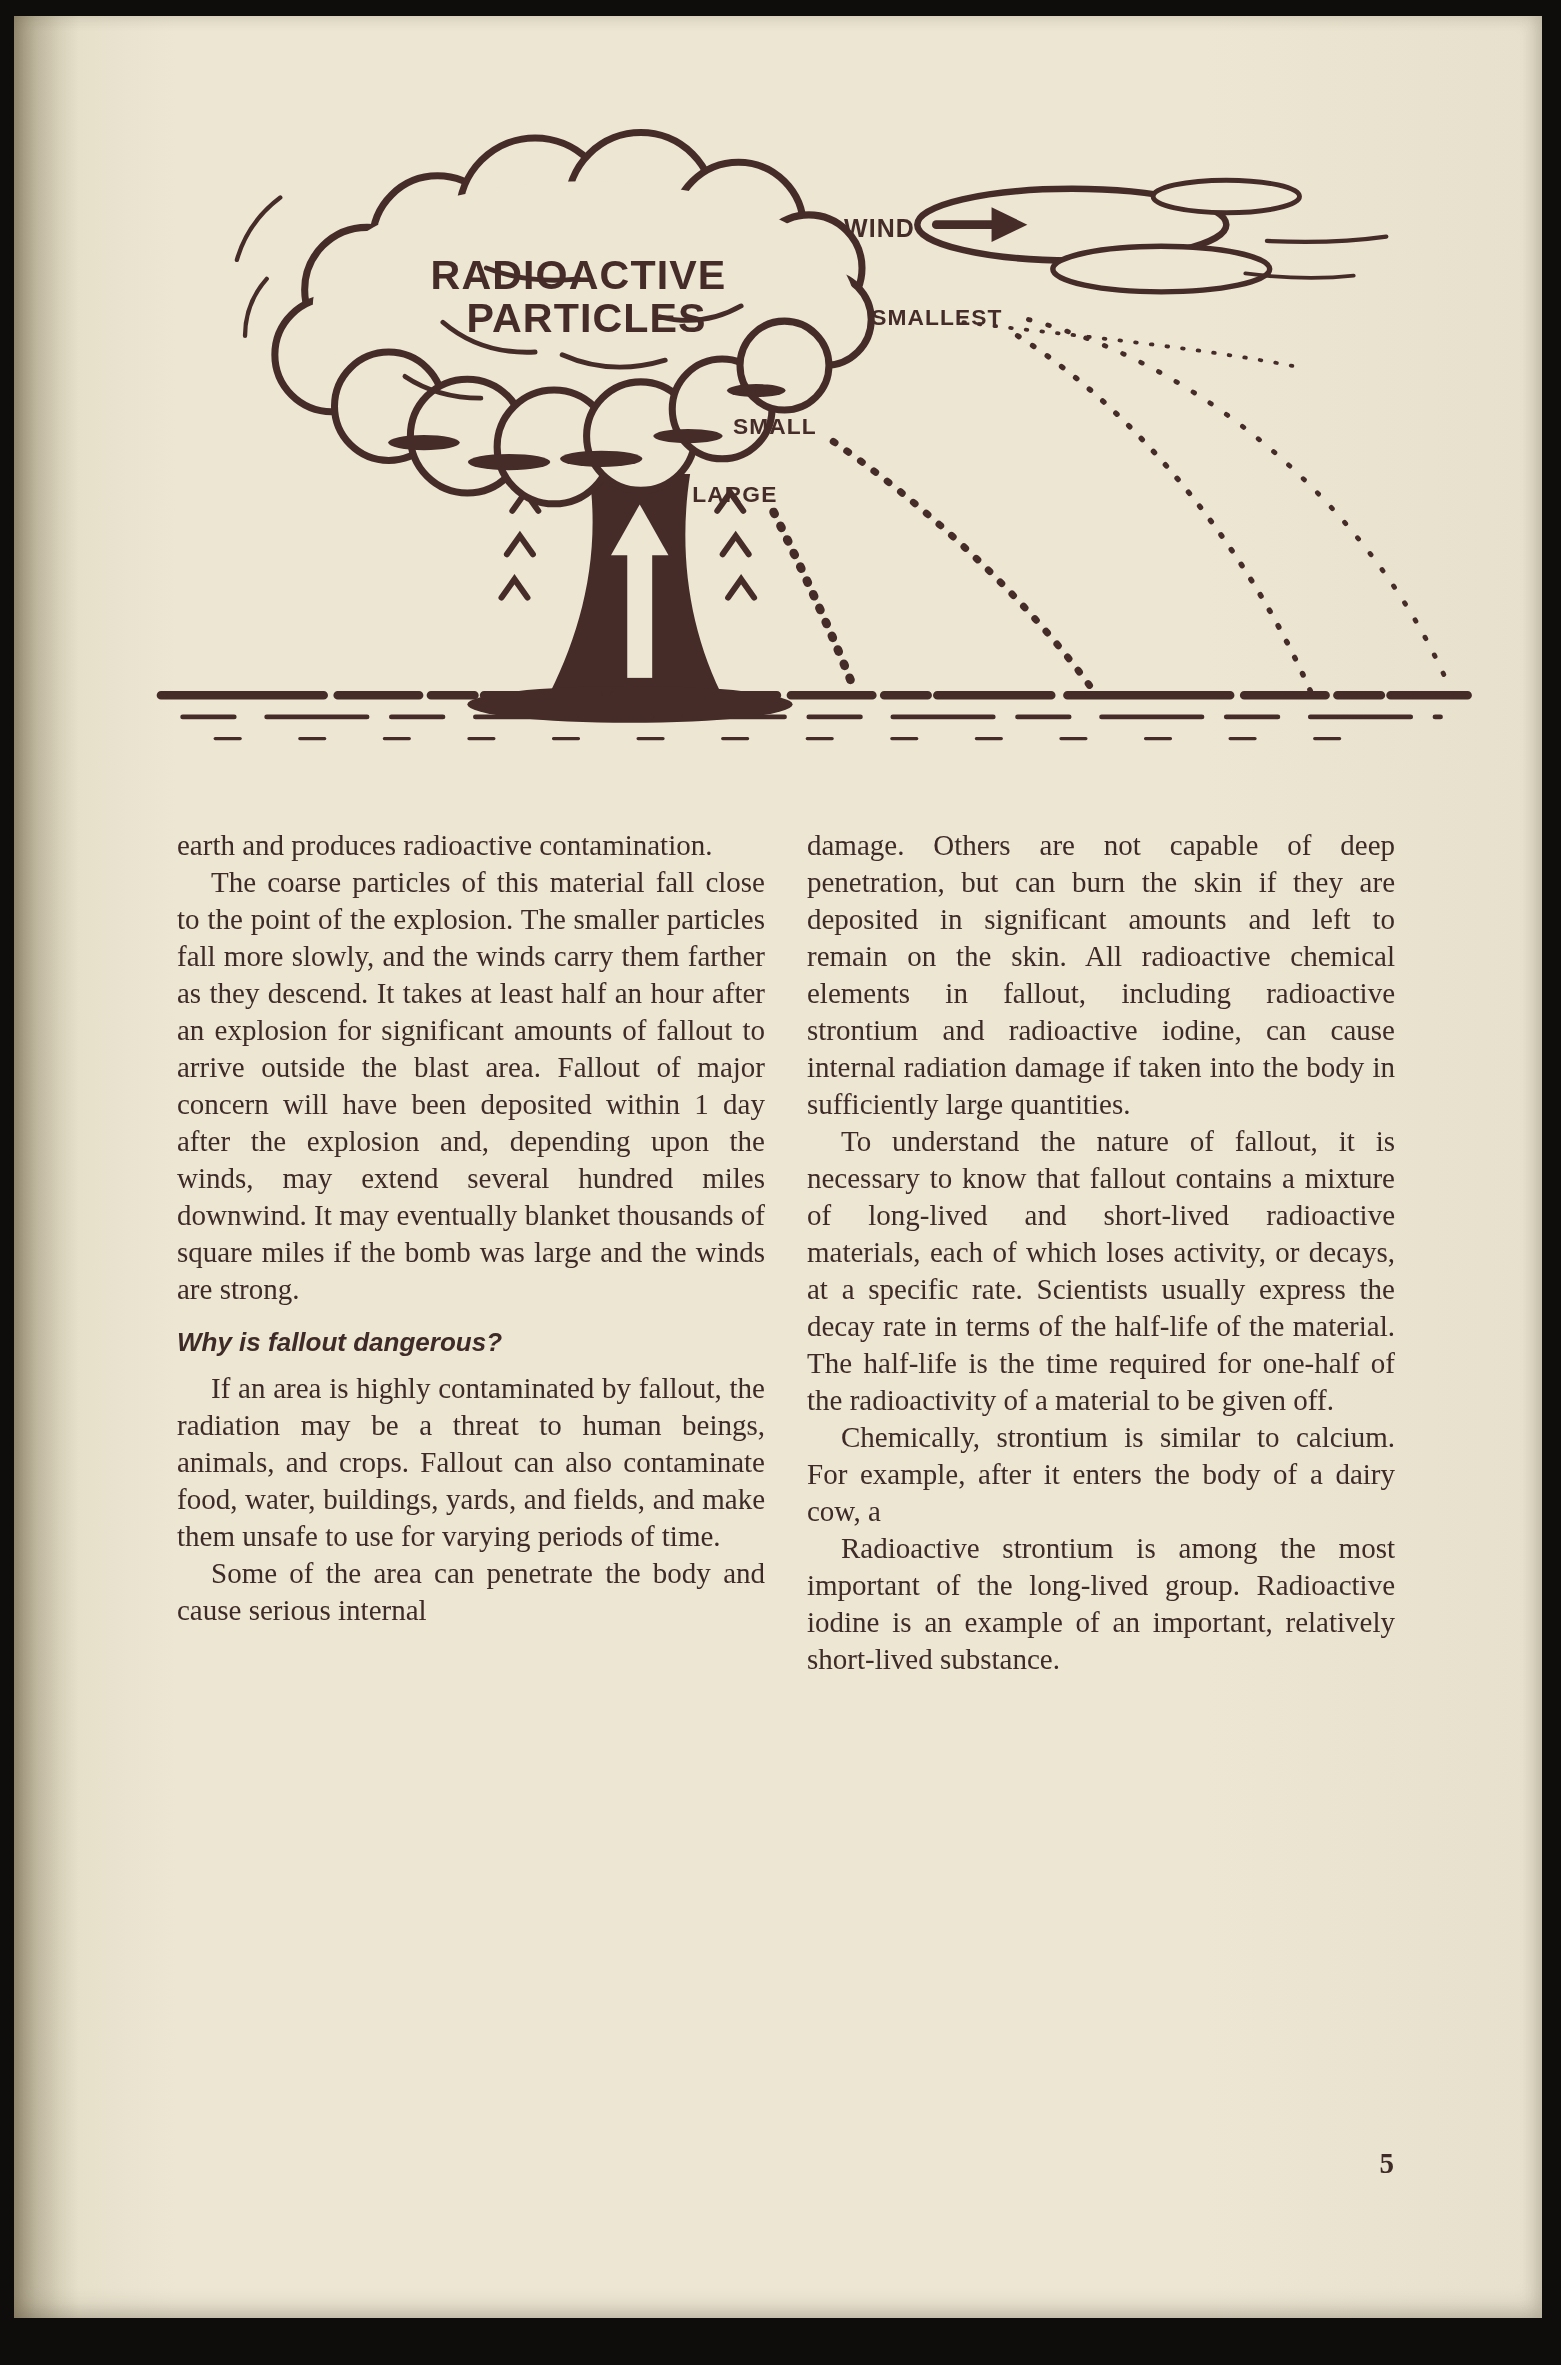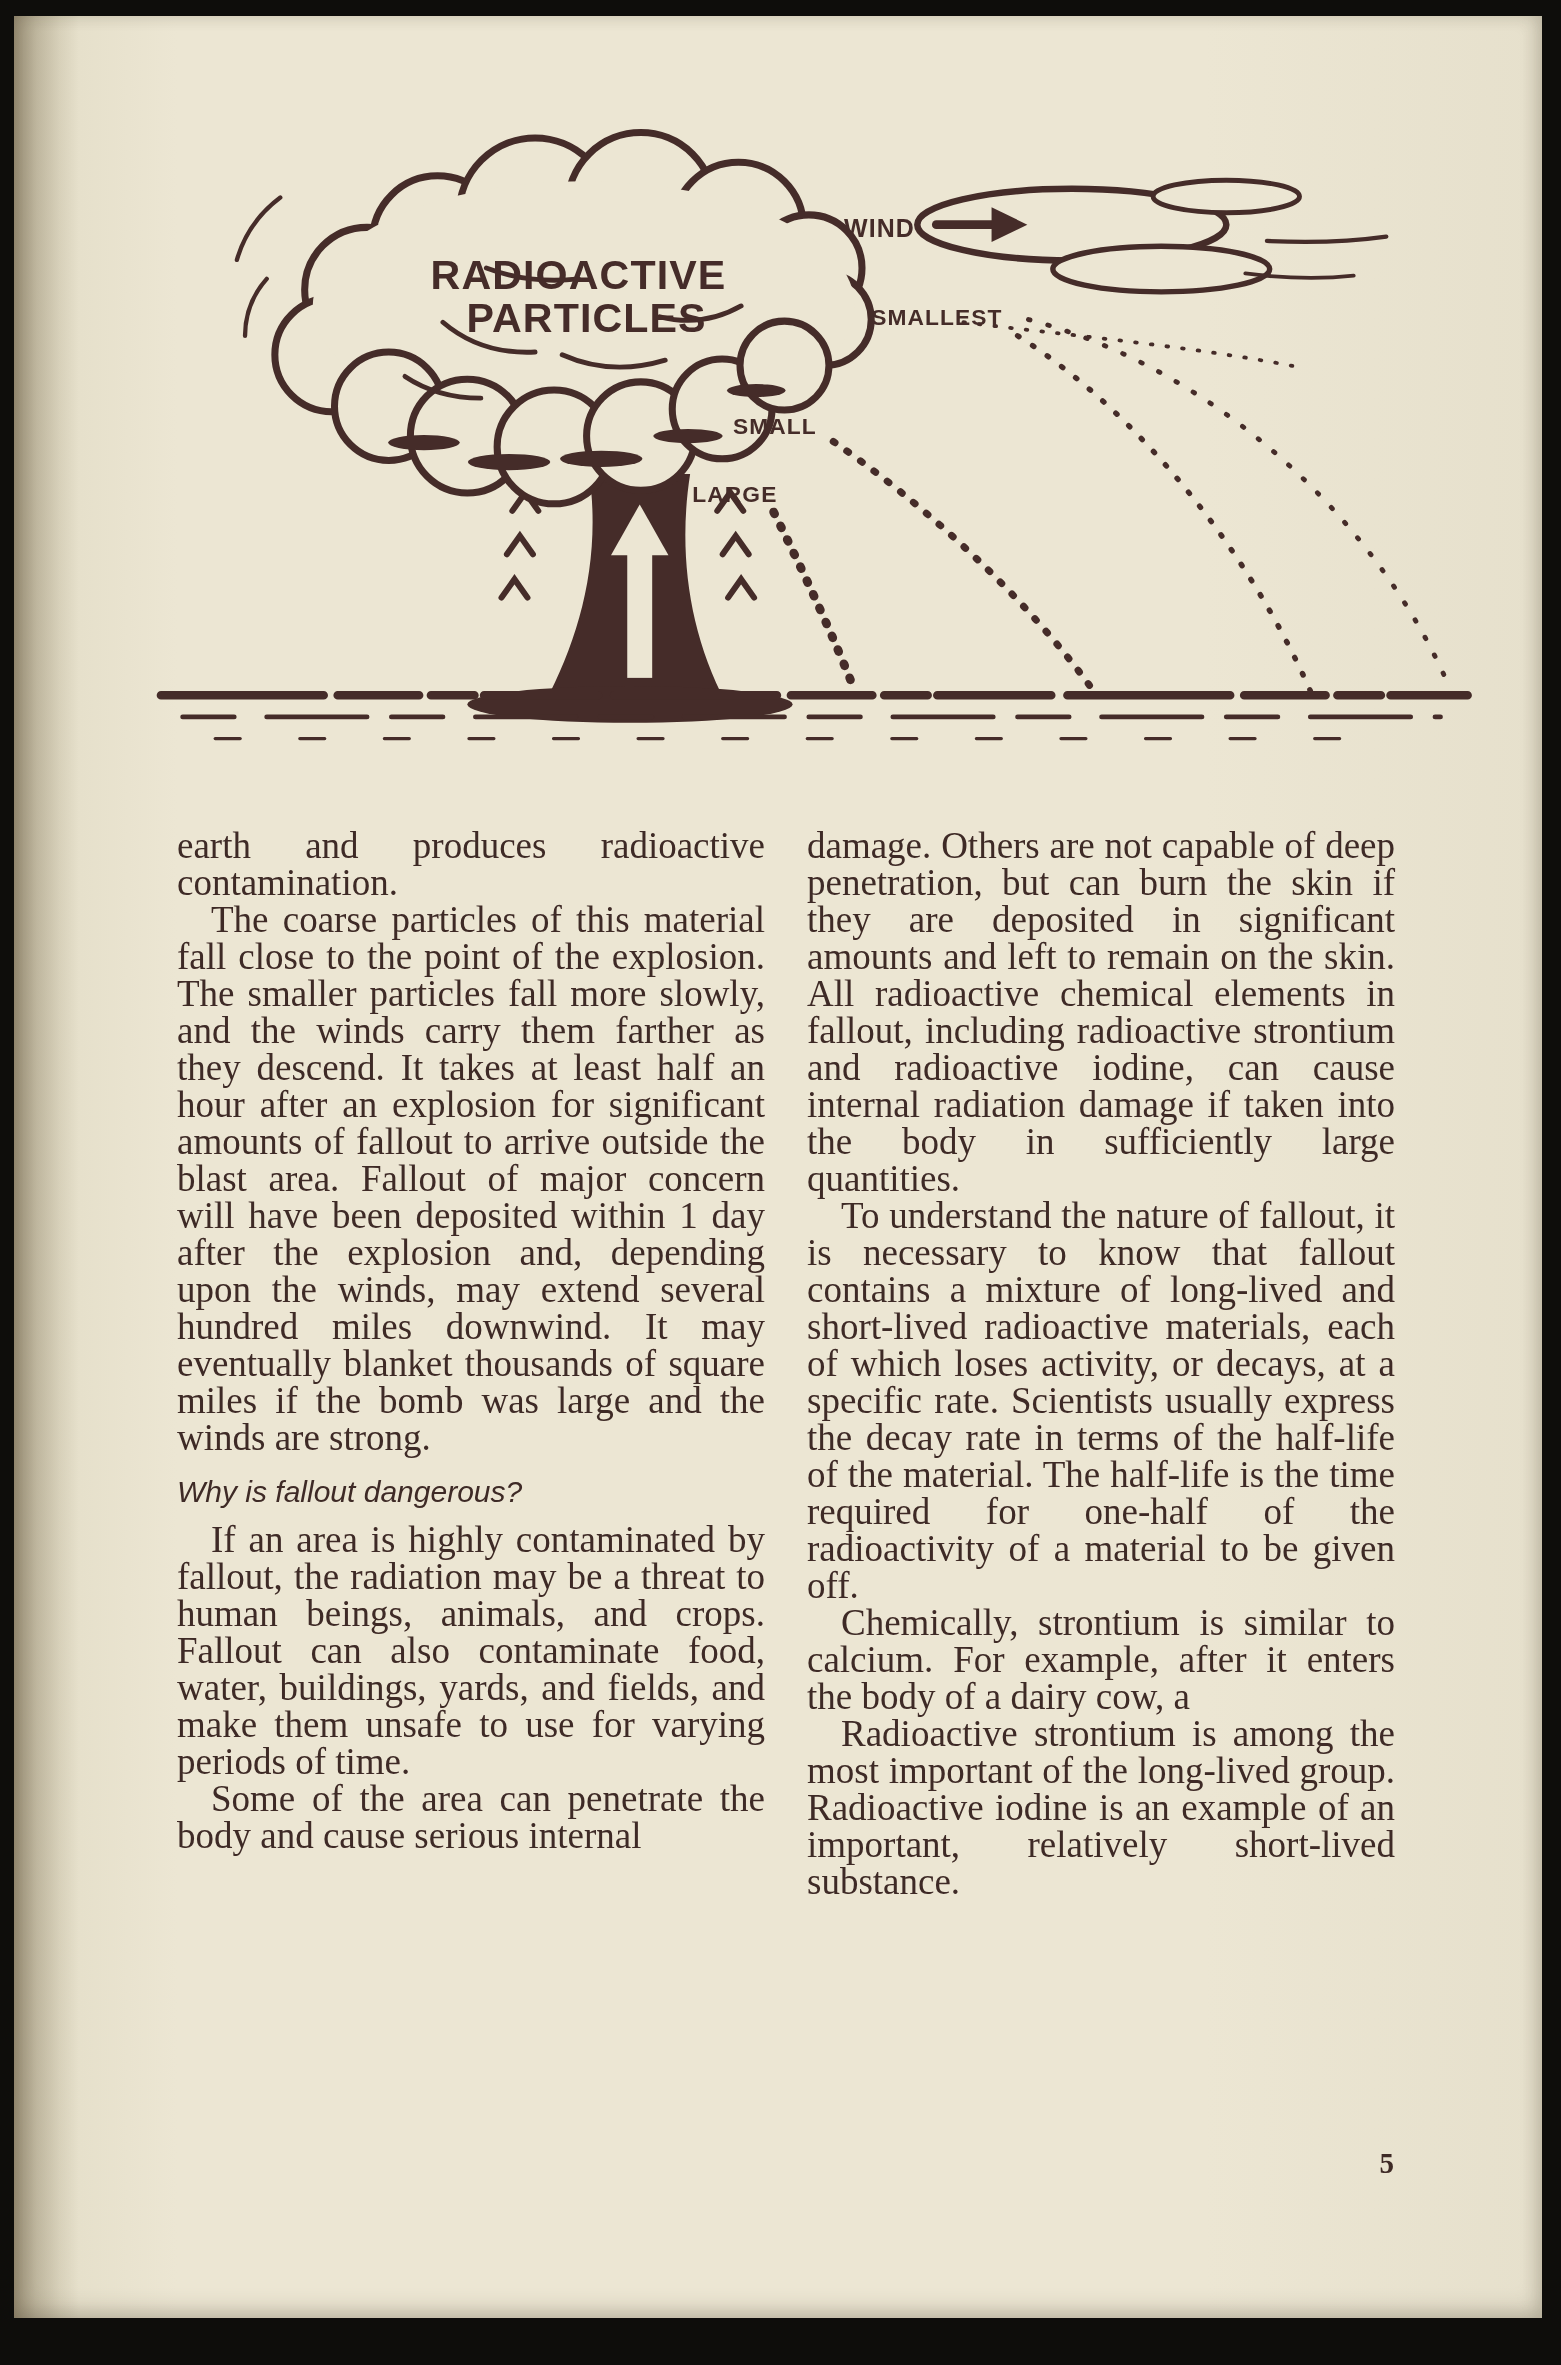--- a/index.html
+++ b/index.html
@@ -23,27 +23,27 @@
   .illustration text {
     font-family:"Liberation Sans", sans-serif; font-weight:bold;
     fill:#452c29; letter-spacing:2px;
   }
   .columns {
     position:absolute; left:163px; top:811px; width:1219px;
     display:flex; gap:42px;
   }
   .col { width:588px; }
   .col p {
-    margin:0; font-size:37px; line-height:37px; text-align:justify;
+    margin:0; font-size:29px; line-height:37px; text-align:justify;
     text-indent:34px; color:#3e2a26;
   }
   .col p.cont { text-indent:0; }
   .section-heading {
-    font-family:"Liberation Sans", sans-serif; font-style:italic; font-weight:400;
-    font-size:30px; color:#3e2a26; margin:18.4px 0 12px 0;
+    font-family:"Liberation Sans", sans-serif; font-style:italic; font-weight:700;
+    font-size:26px; color:#3e2a26; margin:18.4px 0 12px 0;
   }
   .pagenum {
     position:absolute; left:1331px; top:2131px; width:49px; text-align:right;
     font-weight:700; font-size:29px; color:#3e2a26;
   }
 </style>
 </head>
 <body>
 
 <div class="canvas">

